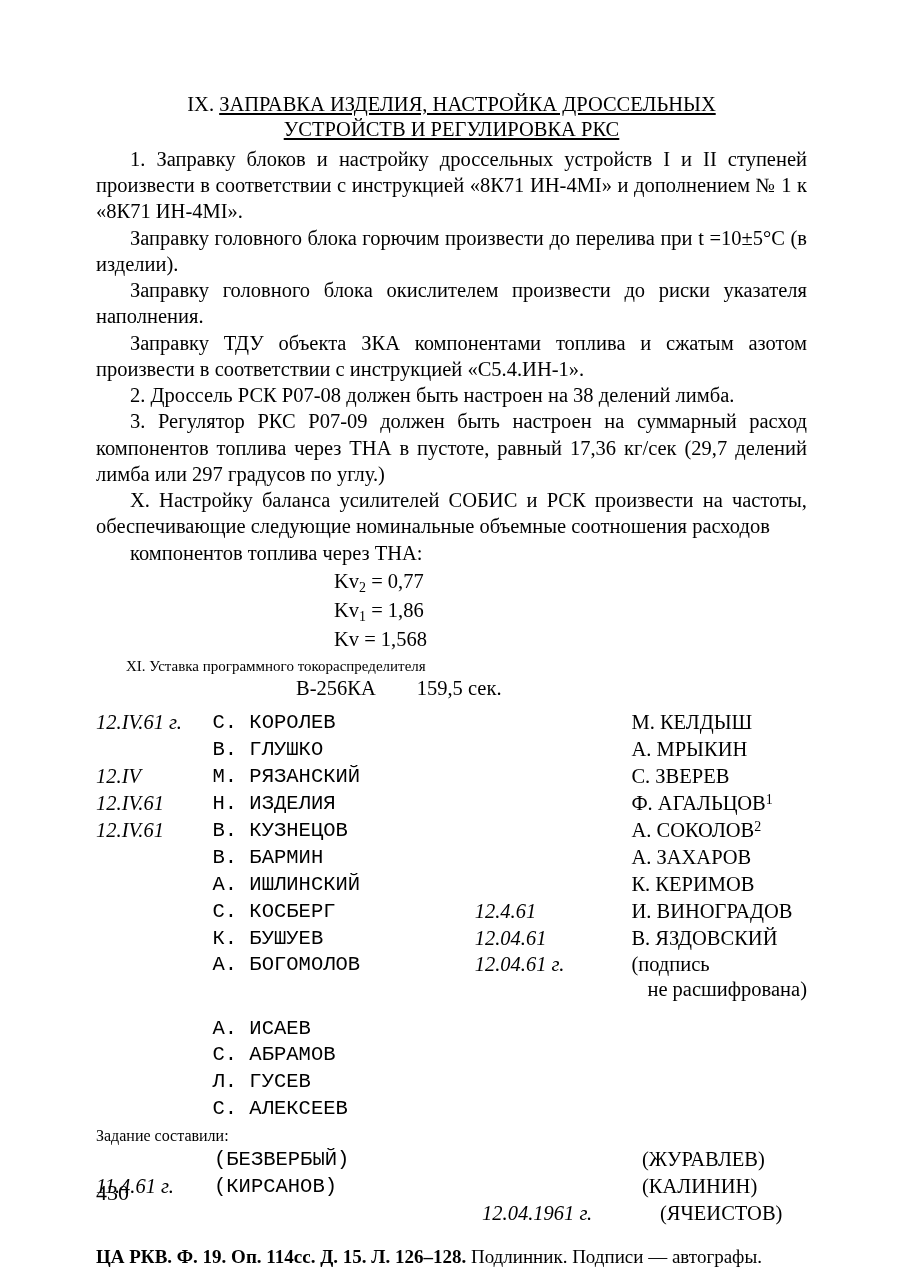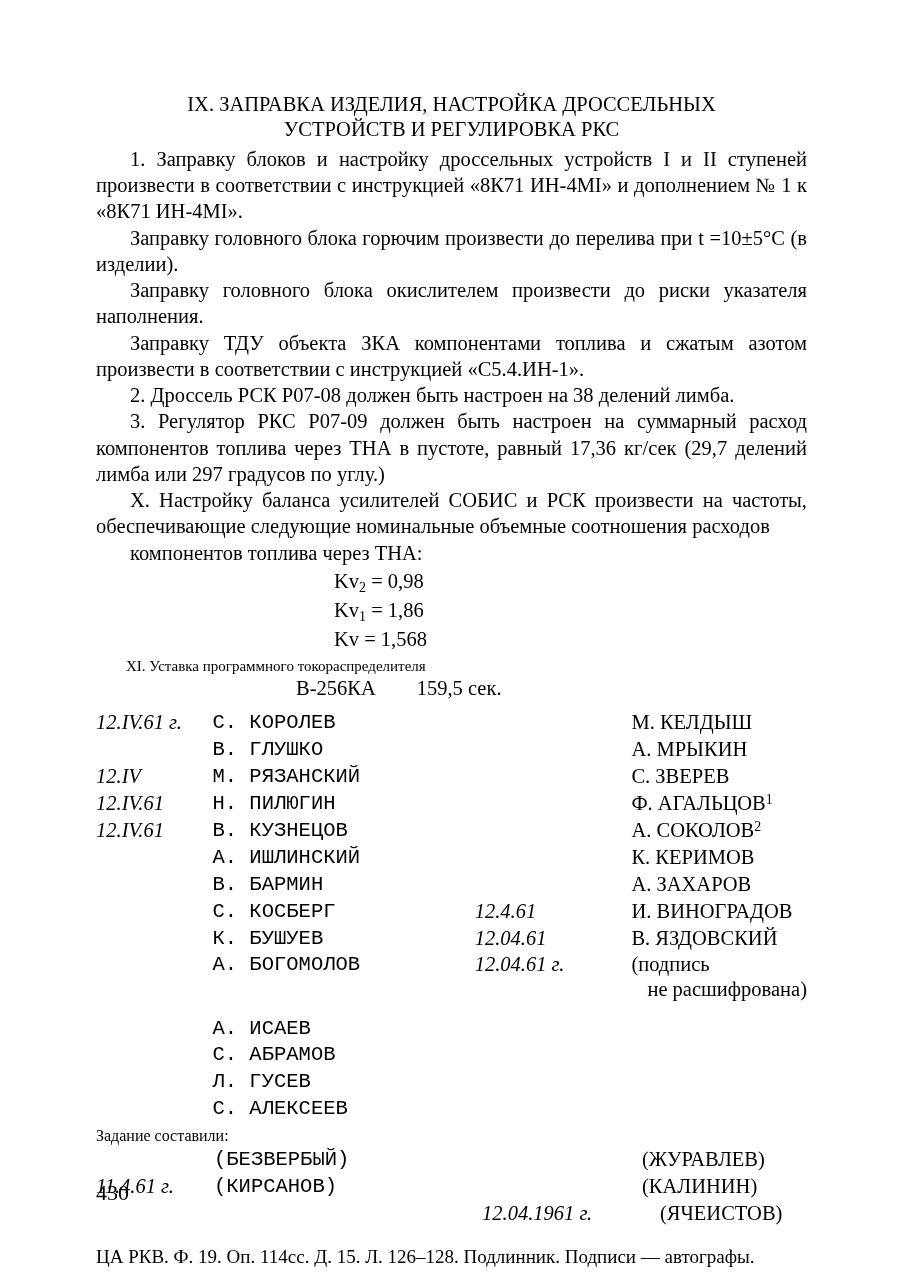--- a/index.html
+++ b/index.html
@@ -24,20 +24,21 @@
   .heading {
     text-align: center;
     font-size: 20.5px;
     line-height: 1.22;
     margin: 0 0 4px 0;
   }
   .heading .hd-num {
     text-decoration: none;
   }
   .heading .hd-u {
+    text-decoration: underline;
   }
   p.para {
     margin: 0;
     font-size: 20.5px;
     line-height: 1.28;
     text-align: justify;
     text-indent: 34px;
     hyphens: manual;
   }
   .center {
@@ -113,21 +114,21 @@
     font-size: 16px;
     margin-top: 4px;
     padding-right: 120px;
   }
   .archive {
     font-size: 19px;
     margin-top: 18px;
     line-height: 1.3;
   }
   .archive b {
-    font-weight: normal;
+    font-weight: bold;
   }
   .pageno {
     position: absolute;
     left: 96px;
     bottom: 74px;
     font-size: 22px;
     font-weight: normal;
   }
 </style>
 </head>
@@ -143,21 +144,21 @@
   <p class="para">1. Заправку блоков и настройку дроссельных устройств I и II ступеней произвести в соответствии с инструкцией «8К71 ИН-4МI» и дополнением № 1 к «8К71 ИН-4МI».</p>
   <p class="para">Заправку головного блока горючим произвести до перелива при t =10±5°С (в изделии).</p>
   <p class="para">Заправку головного блока окислителем произвести до риски указателя наполнения.</p>
   <p class="para">Заправку ТДУ объекта ЗКА компонентами топлива и сжатым азотом произвести в соответствии с инструкцией «С5.4.ИН-1».</p>
   <p class="para">2. Дроссель РСК Р07-08 должен быть настроен на 38 делений лимба.</p>
   <p class="para">3. Регулятор РКС Р07-09 должен быть настроен на суммарный расход компонентов топлива через ТНА в пустоте, равный 17,36 кг/сек (29,7 делений лимба или 297 градусов по углу.)</p>
   <p class="para">X. Настройку баланса усилителей СОБИС и РСК произвести на частоты, обеспечивающие следующие номинальные объемные соотношения расходов</p>
   <p class="para center">компонентов топлива через ТНА:</p>
 
   <div class="kv-block">
-    <div><span>Kv</span><sub>2</sub><span> = 0,98</span></div>
+    <div><span>Kv</span><sub>2</sub><span> = 0,77</span></div>
     <div><span>Kv</span><sub>1</sub><span> = 1,86</span></div>
     <div><span>Kv</span><span> = 1,568</span></div>
   </div>
 
   <div class="xi-line">XI. Уставка программного токораспределителя</div>
   <div class="ustavka-val"><span>В-256КА</span>        <span>159,5 сек.</span></div>
 
   <table class="sig">
     <tbody>
       <tr>
@@ -173,41 +174,41 @@
         <td class="c-right">А. МРЫКИН</td>
       </tr>
       <tr>
         <td class="c-date">12.IV</td>
         <td class="c-name">М. РЯЗАНСКИЙ</td>
         <td class="c-mid"></td>
         <td class="c-right">С. ЗВЕРЕВ</td>
       </tr>
       <tr>
         <td class="c-date">12.IV.61</td>
-        <td class="c-name">Н. ПИЛЮГИН</td>
+        <td class="c-name">Н. ИЗДЕЛИЯ</td>
         <td class="c-mid"></td>
         <td class="c-right"><span>Ф. АГАЛЬЦОВ</span><sup>1</sup></td>
       </tr>
       <tr>
         <td class="c-date">12.IV.61</td>
         <td class="c-name">В. КУЗНЕЦОВ</td>
         <td class="c-mid"></td>
         <td class="c-right"><span>А. СОКОЛОВ</span><sup>2</sup></td>
       </tr>
       <tr>
         <td class="c-date"></td>
+        <td class="c-name">В. БАРМИН</td>
+        <td class="c-mid"></td>
+        <td class="c-right">А. ЗАХАРОВ</td>
+      </tr>
+      <tr>
+        <td class="c-date"></td>
         <td class="c-name">А. ИШЛИНСКИЙ</td>
         <td class="c-mid"></td>
         <td class="c-right">К. КЕРИМОВ</td>
-      </tr>
-      <tr>
-        <td class="c-date"></td>
-        <td class="c-name">В. БАРМИН</td>
-        <td class="c-mid"></td>
-        <td class="c-right">А. ЗАХАРОВ</td>
       </tr>
       <tr>
         <td class="c-date"></td>
         <td class="c-name">С. КОСБЕРГ</td>
         <td class="c-mid">12.4.61</td>
         <td class="c-right">И. ВИНОГРАДОВ</td>
       </tr>
       <tr>
         <td class="c-date"></td>
         <td class="c-name">К. БУШУЕВ</td>

